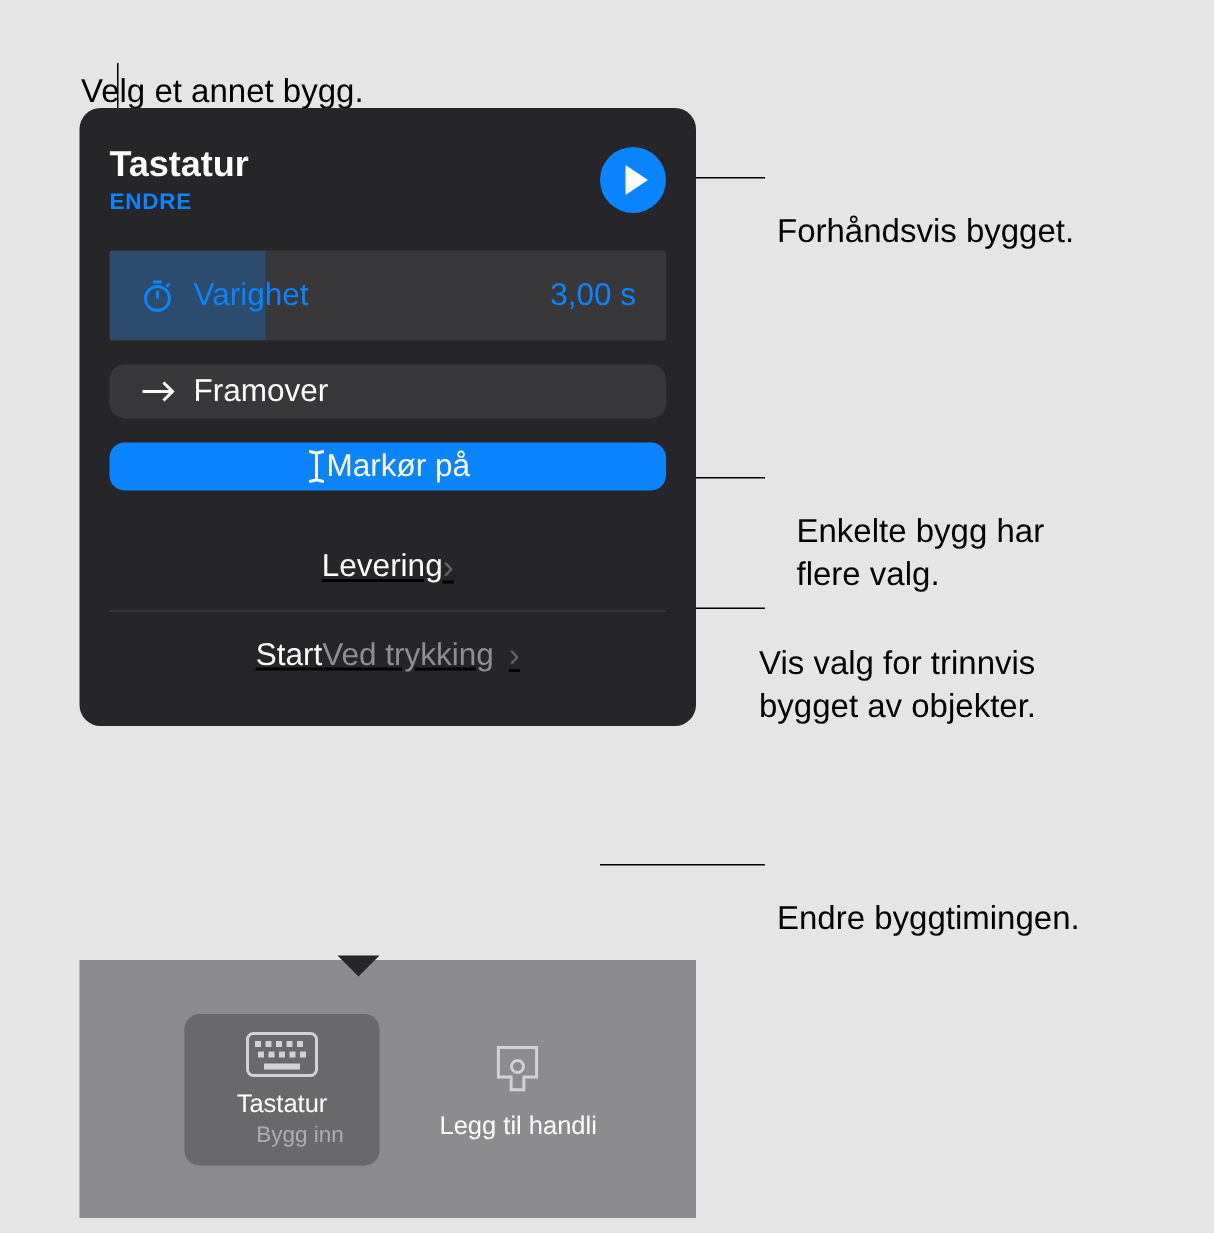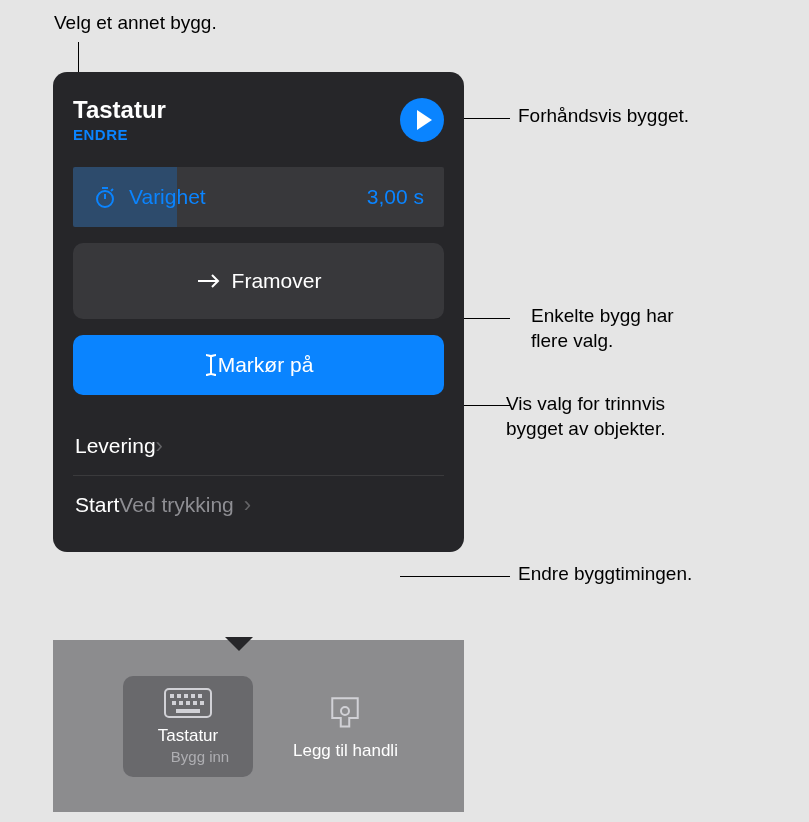--- a/index.html
+++ b/index.html
@@ -10,23 +10,24 @@
     }
     body {
       width: 809px;
       height: 822px;
       background: #e5e5e5;
       position: relative;
       overflow: hidden;
     }
     .callout {
       position: absolute;
-      font-size: 19px;
+      font-size: 22px;
       color: #000;
       line-height: 1.3;
+      margin-top: 36px;
     }
     .callout-line {
       position: absolute;
       background: #000;
     }
     .panel-container {
       position: absolute;
       left: 53px;
       top: 72px;
       width: 411px;
@@ -113,53 +114,54 @@
       z-index: 1;
       text-align: right;
     }
     .timer-icon {
       width: 24px;
       height: 24px;
     }
     .option-row {
       background: #38383b;
       border-radius: 10px;
-      padding: 26px 20px;
-      display: flex;
-      align-items: center;
-      justify-content: center;
+      padding: 6px 20px;
+      display: flex;
+      align-items: center;
+      justify-content: flex-start;
       margin-bottom: 16px;
       gap: 10px;
     }
     .option-label {
       color: #fff;
       font-size: 21px;
       font-weight: 400;
     }
     .cursor-row {
       background: #0a84ff;
       border-radius: 10px;
-      padding: 18px 20px;
+      padding: 4px 20px;
       display: flex;
       align-items: center;
       justify-content: center;
       margin-bottom: 22px;
       gap: 0;
     }
     .cursor-label {
       color: #fff;
       font-size: 21px;
       font-weight: 400;
     }
     .list-row {
       padding: 16px 2px;
       display: flex;
       align-items: center;
-      justify-content: flex-start;
+      justify-content: center;
       border-bottom: 1px solid #3a3a3c;
+      text-decoration: underline;
     }
     .list-row:last-child {
       border-bottom: none;
     }
     .list-label {
       color: #fff;
       font-size: 21px;
     }
     .list-right {
       display: flex;

